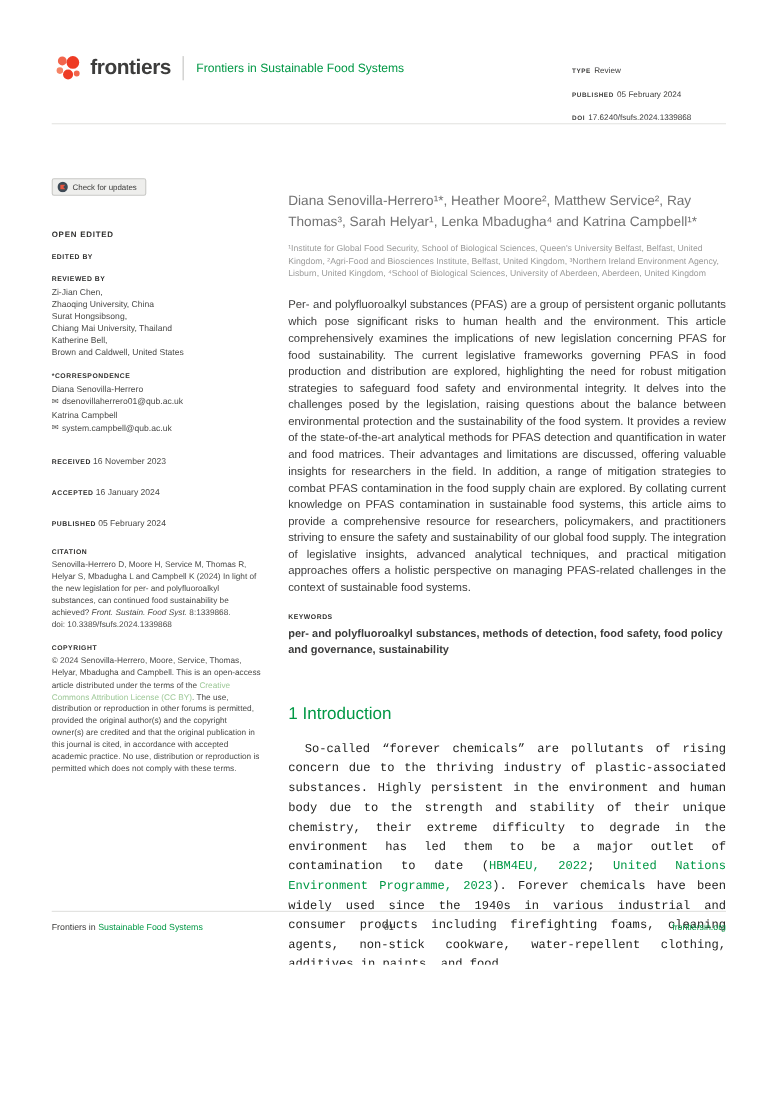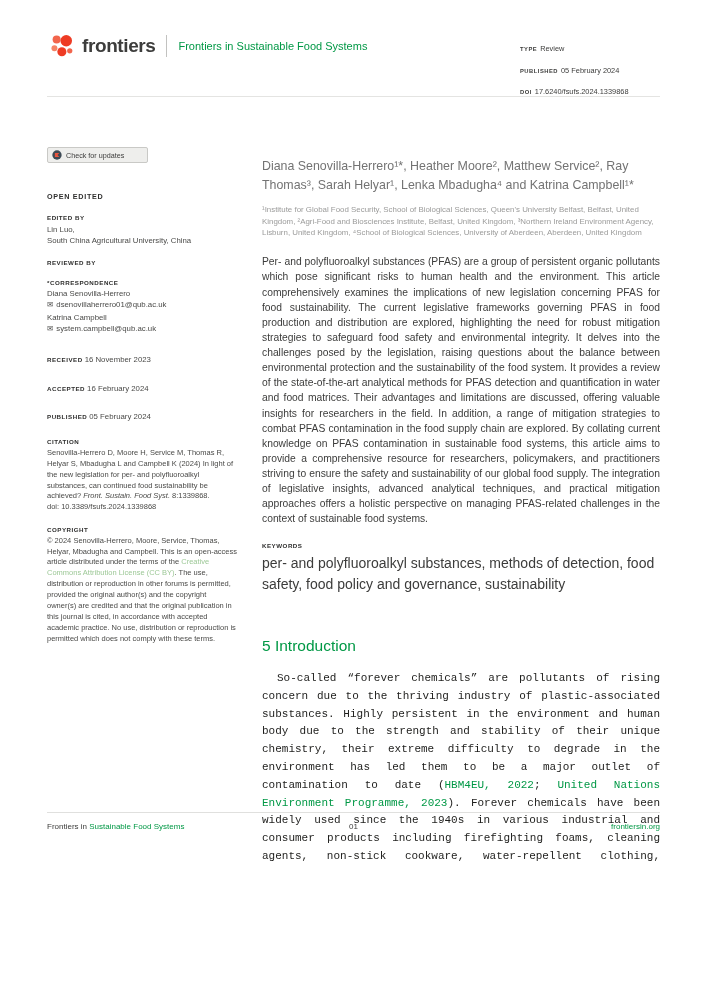--- a/index.html
+++ b/index.html
@@ -1,40 +1,40 @@
 <!DOCTYPE html>
 <html style="--green: #009845; --light_green: #9dc897; --text: #3c3c3b; --muted: #9b9b9a;"><head>
 <meta charset="utf-8">
 <style>
   * { margin:0; padding:0; box-sizing:border-box; }
   html,body { background:#ffffff; }
   .page {
     position:relative; width:707px; height:861px; background:#fff;
     font-family:"Liberation Sans", sans-serif; color:#3c3c3b; overflow:hidden;
-    margin:0 auto;
+    margin:16px auto;
   }
 
   
   .header { position:absolute; left:47px; right:47px; top:32px; height:42px; }
   .brand-row { display:flex; align-items:center; }
   .logo { width:28px; height:28px; margin-right:7px; flex:0 0 auto; }
   .wordmark { font-size:19px; font-weight:700; color:#3d3d3c; letter-spacing:-0.4px; padding-right:11px; }
   .journal-ref { font-size:11px; color:var(--green,#009845); border-left:1px solid #c2c2c0; padding-left:11px; line-height:22px; }
   .header-meta { position:absolute; right:0; top:4px; width:140px; }
   .meta-row { margin-bottom:2.5px; line-height:1.2; }
   .meta-label { font-size:5.8px; font-weight:700; letter-spacing:0.5px; color:#3c3c3b; margin-right:3px; }
   .meta-value { font-size:7.4px; color:#3c3c3b; }
   .header-rule { position:absolute; left:47px; right:47px; top:96px; border-top:1px solid #e4e4e2; }
 
   
   .sidebar { position:absolute; left:47px; top:146px; width:190px; }
   .badge {
     display:inline-flex; align-items:center; gap:4px;
     background:#eeeeec; border:1px solid #c9c9c6; border-radius:2px;
-    padding:2px 23px 2px 4px; font-size:7.2px; color:#3c3c3b; cursor:pointer;
+    padding:2px 8px 2px 4px; font-size:7.2px; color:#3c3c3b; cursor:pointer;
   }
   .crossmark { width:10px; height:10px; }
   .open-access { margin-top:28px; font-size:7.2px; font-weight:700; letter-spacing:0.7px; color:#2e2e2d; }
   .side-section { margin-top:13px; }
   .side-label { font-size:6.2px; font-weight:700; letter-spacing:0.5px; color:#2e2e2d; margin-bottom:2.5px; }
   .side-text { font-size:7.8px; line-height:1.42; color:#4a4a48; white-space:pre-line; }
   .email-row { display:flex; align-items:center; gap:3px; margin:1px 0 3px 0; }
   .env { font-size:7.5px; color:#4a4a48; line-height:1; }
   .email { font-size:7.8px; color:#4a4a48; text-decoration:none; cursor:pointer; }
   .side-inline { margin-top:6px; line-height:1.4; }
@@ -45,21 +45,21 @@
   .block { display:block; }
   .pale-link { color:var(--light_green,#9dc897); cursor:pointer; text-decoration:none; }
 
   
   .main { position:absolute; left:262px; top:141px; width:398px; }
   .title { font-size:22.6px; line-height:1.31; font-weight:500; color:#2b2b2a; letter-spacing:-0.2px; }
   .authors { margin-top:16px; font-size:12.4px; line-height:1.52; color:#737373; font-weight:500; }
   .affiliations { margin-top:9px; font-size:7.9px; line-height:1.5; color:#9b9b9a; }
   .abstract { margin-top:15px; font-size:10.3px; line-height:1.47; color:#3c3c3b; text-align:justify; }
   .keywords-label { margin-top:15px; font-size:6.2px; font-weight:700; letter-spacing:0.5px; color:#2e2e2d; }
-  .keywords { margin-top:4px; font-size:14px; font-weight:400; line-height:1.55; color:#3c3c3b; }
+  .keywords { margin-top:4px; font-size:10px; font-weight:700; line-height:1.55; color:#3c3c3b; }
   .section-heading { margin-top:41px; font-size:15.5px; font-weight:500; color:var(--green,#009845); }
   .body-text {
     margin-top:15px; font-family:Liberation Mono, monospace; font-size:11px;
     line-height:1.62; color:#1d1d1b; text-align:justify; text-indent:15px;
   }
   .cite-link { color:var(--green,#009845); text-decoration:none; cursor:pointer; }
 
   
   .footer {
     position:absolute; left:47px; right:47px; bottom:30px;
@@ -109,26 +109,30 @@
         <circle cx="6" cy="6" r="5.6" fill="#3d4a55"></circle>
         <path d="M3.4 3.6 L8.8 3.6 L6.6 6 L8.8 8.4 L3.4 8.4 Z" fill="#e8553e"></path>
       </svg>
       <span>Check for updates</span>
     </span>
 
     <div class="open-access">OPEN EDITED</div>
 
     <div class="side-section">
       <div class="side-label">EDITED BY</div>
-      <div class="side-text">Lin Luo,
-South China Agricultural University, China</div>
     </div>
 
     <div class="side-section">
       <div class="side-label">REVIEWED BY</div>
+      <div class="side-text">Zi-Jian Chen,
+Zhaoqing University, China
+Surat Hongsibsong,
+Chiang Mai University, Thailand
+Katherine Bell,
+Brown and Caldwell, United States</div>
     </div>
 
     <div class="side-section">
       <div class="side-label">*CORRESPONDENCE</div>
       <div class="side-text">Diana Senovilla-Herrero</div>
       <div class="email-row">
         <span class="env">✉</span>
         <a class="email">dsenovillaherrero01@qub.ac.uk</a>
       </div>
       <div class="side-text">Katrina Campbell</div>
@@ -136,21 +140,21 @@
         <span class="env">✉</span>
         <a class="email">system.campbell@qub.ac.uk</a>
       </div>
     </div>
 
     <div class="side-section">
       <div class="side-inline">
         <span class="side-label" style="display:inline">RECEIVED</span><span class="side-date">16 November 2023</span>
       </div>
       <div class="side-inline">
-        <span class="side-label" style="display:inline">ACCEPTED</span><span class="side-date">16 February 2024</span>
+        <span class="side-label" style="display:inline">ACCEPTED</span><span class="side-date">16 January 2024</span>
       </div>
       <div class="side-inline">
         <span class="side-label" style="display:inline">PUBLISHED</span><span class="side-date">05 February 2024</span>
       </div>
     </div>
 
     <div class="side-section">
       <div class="side-label">CITATION</div>
       <div class="side-para">
         <span>Senovilla-Herrero D, Moore H, Service M, Thomas R, Helyar S, Mbadugha L and Campbell K (2024) In light of the new legislation for per- and polyfluoroalkyl substances, can continued food sustainability be achieved? </span><span class="italic">Front. Sustain. Food Syst.</span><span> 8:1339868.</span><span class="block">doi: 10.3389/fsufs.2024.1339868</span>
@@ -165,21 +169,21 @@
     </div>
 
   </aside>
 
   <main class="main">
     <div class="authors">Diana Senovilla-Herrero¹*, Heather Moore², Matthew Service², Ray Thomas³, Sarah Helyar¹, Lenka Mbadugha⁴ and Katrina Campbell¹*</div>
     <div class="affiliations">¹Institute for Global Food Security, School of Biological Sciences, Queen's University Belfast, Belfast, United Kingdom, ²Agri-Food and Biosciences Institute, Belfast, United Kingdom, ³Northern Ireland Environment Agency, Lisburn, United Kingdom, ⁴School of Biological Sciences, University of Aberdeen, Aberdeen, United Kingdom</div>
     <p class="abstract">Per- and polyfluoroalkyl substances (PFAS) are a group of persistent organic pollutants which pose significant risks to human health and the environment. This article comprehensively examines the implications of new legislation concerning PFAS for food sustainability. The current legislative frameworks governing PFAS in food production and distribution are explored, highlighting the need for robust mitigation strategies to safeguard food safety and environmental integrity. It delves into the challenges posed by the legislation, raising questions about the balance between environmental protection and the sustainability of the food system. It provides a review of the state-of-the-art analytical methods for PFAS detection and quantification in water and food matrices. Their advantages and limitations are discussed, offering valuable insights for researchers in the field. In addition, a range of mitigation strategies to combat PFAS contamination in the food supply chain are explored. By collating current knowledge on PFAS contamination in sustainable food systems, this article aims to provide a comprehensive resource for researchers, policymakers, and practitioners striving to ensure the safety and sustainability of our global food supply. The integration of legislative insights, advanced analytical techniques, and practical mitigation approaches offers a holistic perspective on managing PFAS-related challenges in the context of sustainable food systems.</p>
     <div class="keywords-label">KEYWORDS</div>
     <div class="keywords">per- and polyfluoroalkyl substances, methods of detection, food safety, food policy and governance, sustainability</div>
-    <h2 class="section-heading">5 Introduction</h2>
+    <h2 class="section-heading">1 Introduction</h2>
     <p class="body-text"><span>So-called “forever chemicals” are pollutants of rising concern due to the thriving industry of plastic-associated substances. Highly persistent in the environment and human body due to the strength and stability of their unique chemistry, their extreme difficulty to degrade in the environment has led them to be a major outlet of contamination to date (</span><a class="cite-link">HBM4EU, 2022</a><span>; </span><a class="cite-link">United Nations Environment Programme, 2023</a><span>). Forever chemicals have been widely used since the 1940s in various industrial and consumer products including firefighting foams, cleaning agents, non-stick cookware, water-repellent clothing, additives in paints, and food</span></p>
   </main>
 
   <footer class="footer">
     <span class="footer-left"><span>Frontiers in </span><span class="green">Sustainable Food Systems</span></span>
     <span class="footer-center">01</span>
     <a class="footer-right green">frontiersin.org</a>
   </footer>
 
 </div>

